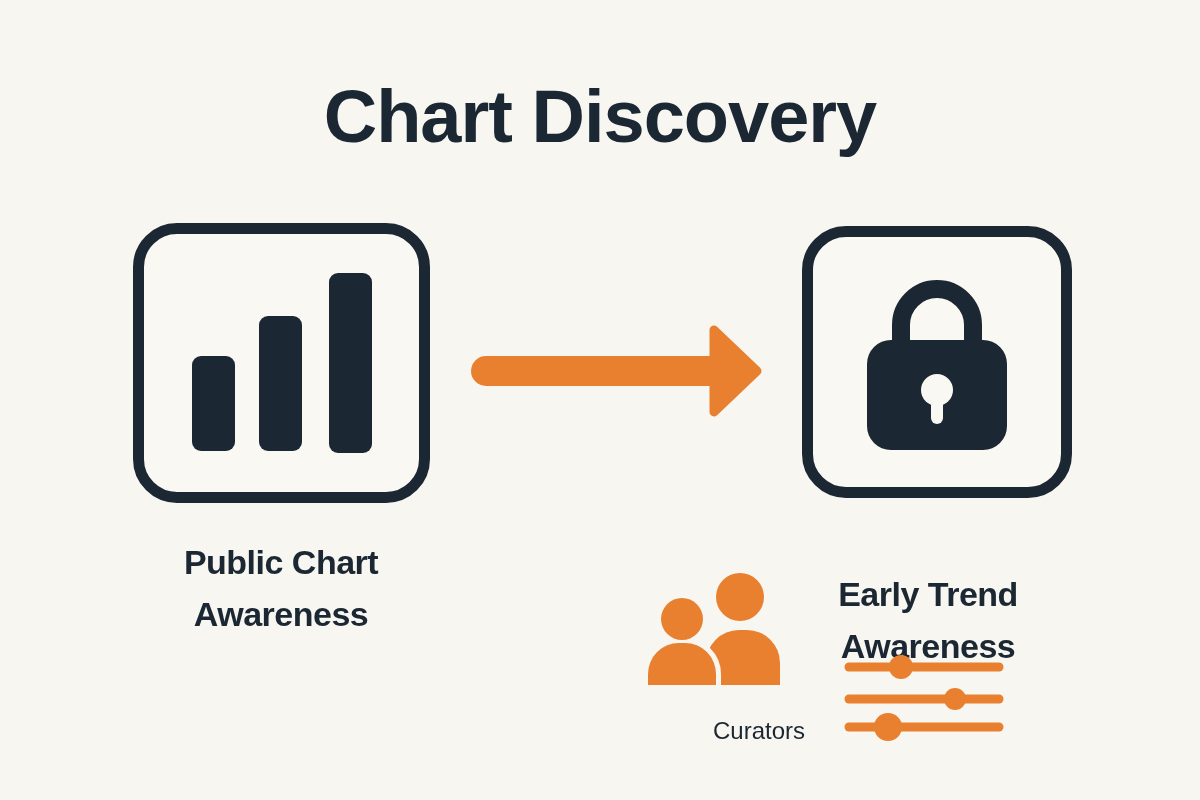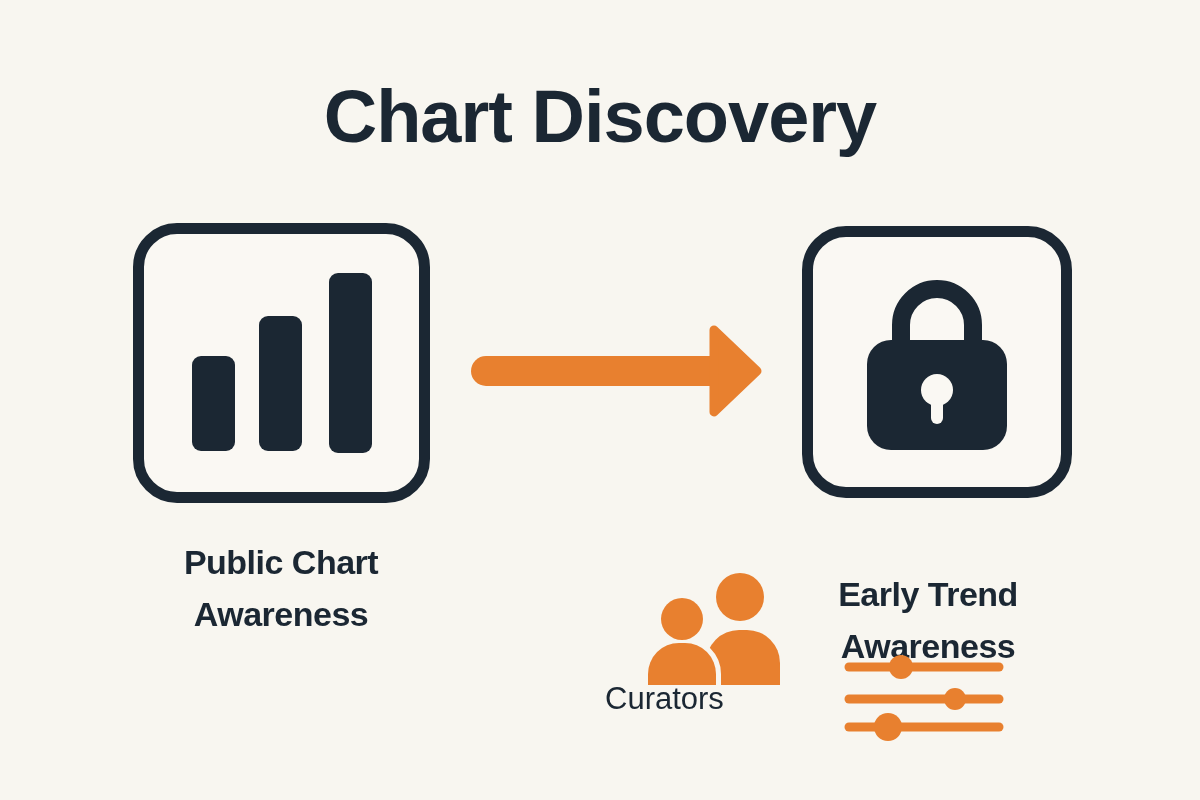--- a/index.html
+++ b/index.html
@@ -53,24 +53,24 @@
     font-weight: 700;
     letter-spacing: -0.5px;
     color: var(--dark);
   }
   .label-left  { left: 81px;  }
   .label-right { left: 728px; margin-top: 32px; }
   .people-svg  { position: absolute; left: 648px; top: 573px; }
   .curators-label {
     position: absolute;
     left: 605px;
-    top: 680px;
+    top: 712px;
     width: 200px;
-    text-align: left;
-    font-size: 31px;
+    text-align: right;
+    font-size: 24px;
     line-height: 38px;
     font-weight: 500;
     color: var(--dark);
   }
   .sliders-svg { position: absolute; left: 844px; top: 653px; }
 
   .fill-dark   { fill: var(--dark); }
   .fill-accent { fill: var(--accent); }
   .fill-bg     { fill: var(--card-bg); }
   .stroke-dark   { stroke: var(--dark); }

